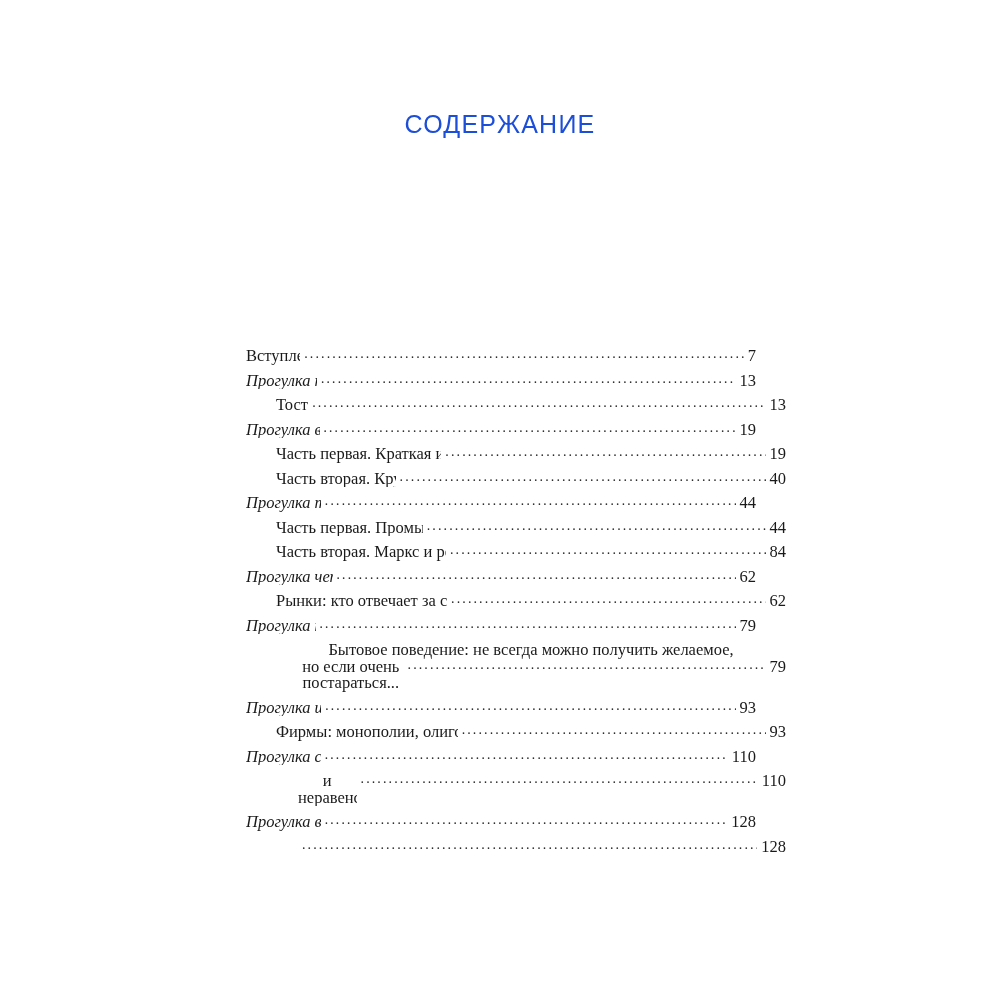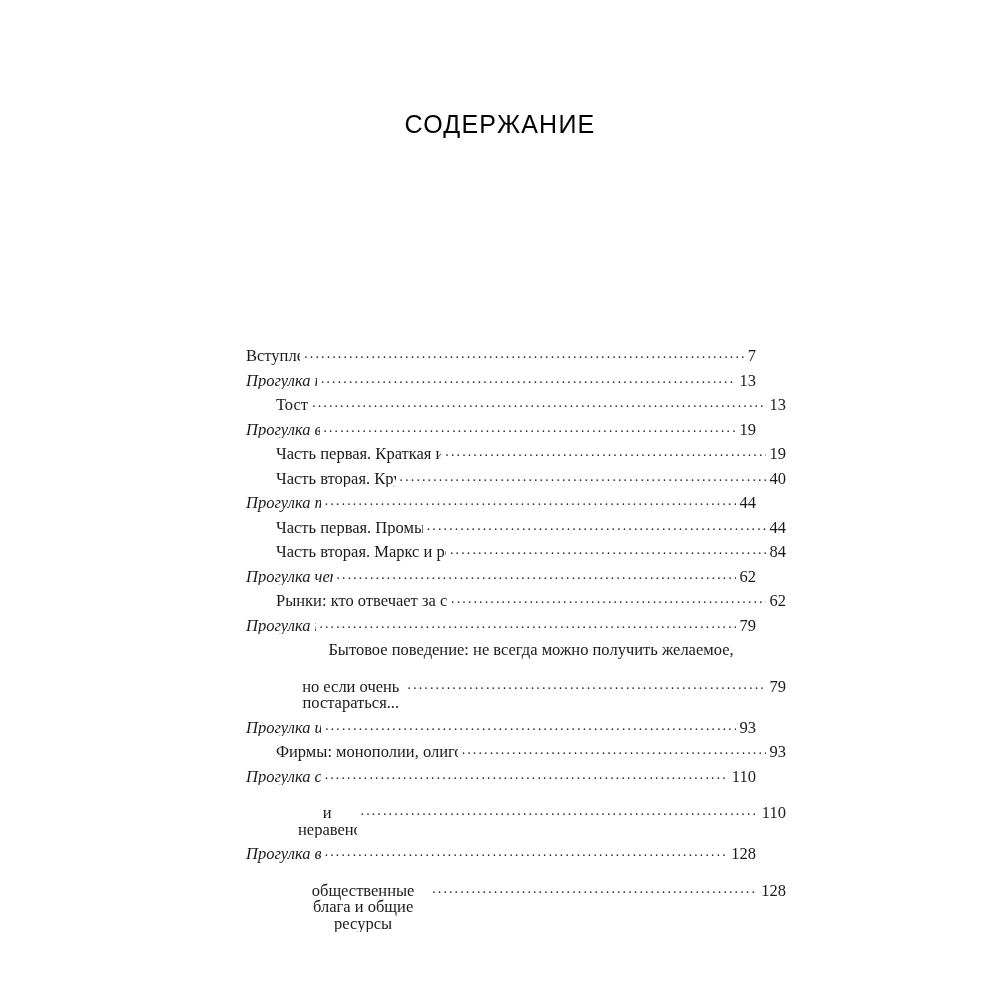--- a/index.html
+++ b/index.html
@@ -18,21 +18,21 @@
   }
   .toc-title {
     position: absolute;
     top: 110px;
     left: 0;
     width: 1000px;
     text-align: center;
     font-family: "Liberation Sans", sans-serif;
     font-size: 25px;
     letter-spacing: 1.2px;
-    color: #000000;
+    color: #1d4ed8;
   }
   .toc-body {
     position: absolute;
     top: 348px;
     left: 246px;
     width: 510px;
   }
   .toc-entry {
     display: flex;
     align-items: baseline;
@@ -84,21 +84,21 @@
     white-space: normal;
     text-align: center;
   }
   .toc-entry.wrapped .line1 {
     display: block;
   }
   .toc-entry.wrapped .line2 {
     display: flex;
     align-items: baseline;
     padding-left: 22px;
-    margin-top: 20px;
+    margin-top: 0;
   }
 </style>
 </head>
 <body>
 
 <div class="page">
 
   <div class="toc-title">СОДЕРЖАНИЕ</div>
 
   <div class="toc-body">
@@ -193,20 +193,19 @@
           <span class="page-num">110</span>
         </span>
       </div>
       <div class="toc-entry level-1">
         <span class="entry-text">Прогулка восьмая</span>
         <span class="leader"></span>
         <span class="page-num">128</span>
       </div>
       <div class="toc-entry level-2 wrapped">
         <span class="line2">
-          <span class="entry-text">общественные блага и общие ресурсы</span>
           <span class="leader"></span>
           <span class="page-num">128</span>
         </span>
       </div>
     </div>
 
 </div>
 
 </body></html>

